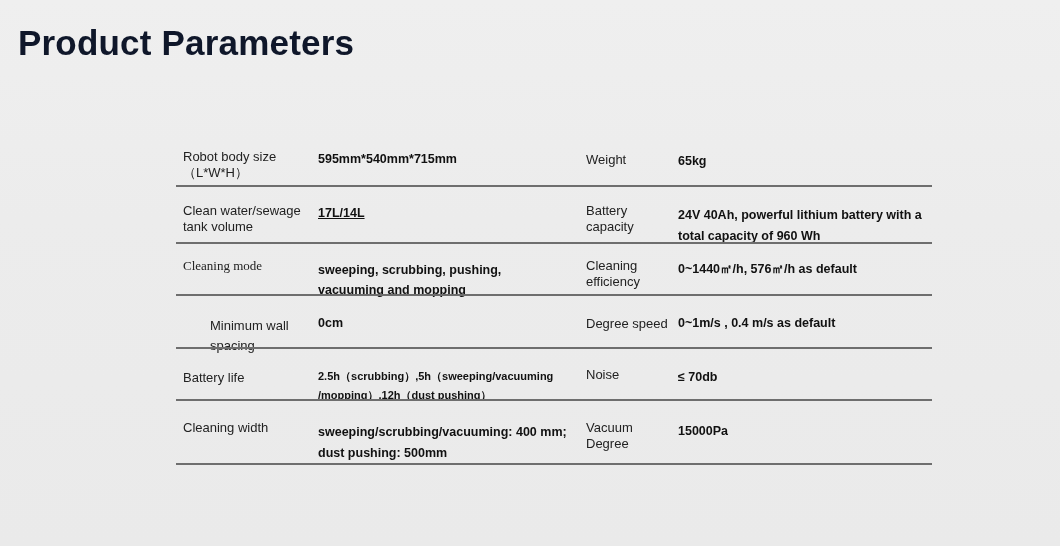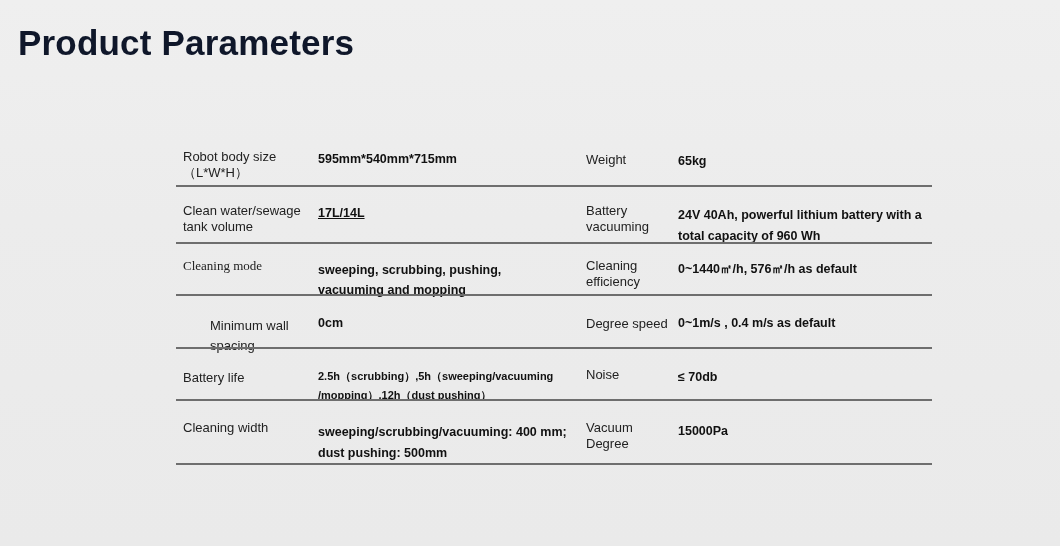--- a/index.html
+++ b/index.html
@@ -31,21 +31,21 @@
 （L*W*H）</div>
     <div class="cell val" style="left:318px;top:150px;width:260px;">595mm*540mm*715mm</div>
     <div class="cell lbl" style="left:586px;top:152px;width:85px;">Weight</div>
     <div class="cell val" style="left:678px;top:144px;width:270px;margin-top:8px;">65kg</div>
   </div>
   <div class="line" style="top:185px;"></div>
 
   <div>
     <div class="cell lbl" style="left:183px;top:203px;width:125px;">Clean water/sewage tank volume</div>
     <div class="cell val" style="left:318px;top:204px;width:260px;text-decoration:underline;">17L/14L</div>
-    <div class="cell lbl" style="left:586px;top:203px;width:70px;">Battery vacuuming</div>
+    <div class="cell lbl" style="left:586px;top:203px;width:70px;">Battery capacity</div>
     <div class="cell val" style="left:678px;top:205px;width:270px;line-height:21px;">24V 40Ah,  powerful lithium battery with a total capacity of 960 Wh</div>
   </div>
   <div class="line" style="top:242px;"></div>
 
   <div>
     <div class="cell lbl" style="left:183px;top:258px;width:125px;font-family:Liberation Serif, serif;">Cleaning mode</div>
     <div class="cell val" style="left:318px;top:260px;width:220px;line-height:20px;">sweeping, scrubbing, pushing, vacuuming and mopping</div>
     <div class="cell lbl" style="left:586px;top:258px;width:70px;">Cleaning efficiency</div>
     <div class="cell val" style="left:678px;top:260px;width:270px;">0~1440㎡/h,  576㎡/h as default</div>
   </div>

